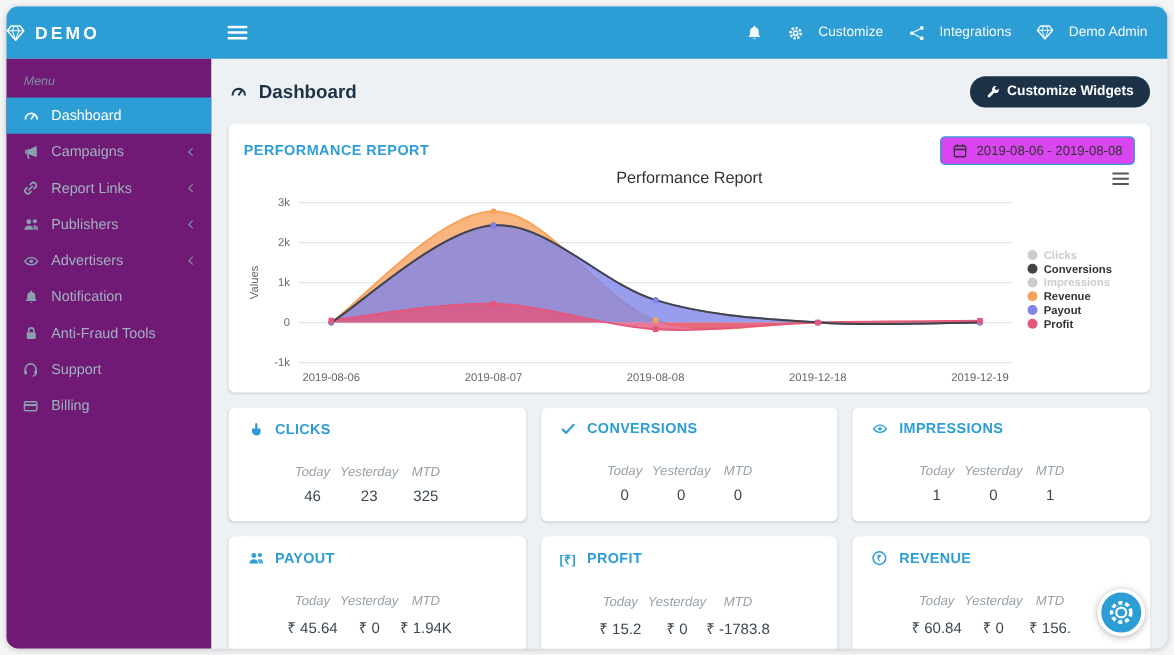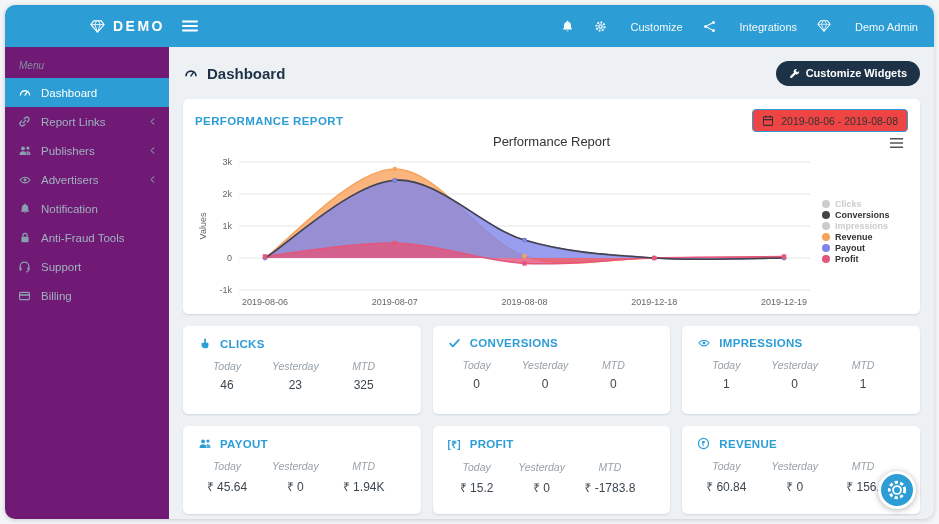--- a/index.html
+++ b/index.html
@@ -3,25 +3,25 @@
 <meta charset="utf-8">
 <style>
   *{margin:0;padding:0;box-sizing:border-box}
   html,body{width:939px;height:524px;overflow:hidden}
   body{background:#f4f5f6;font-family:"Liberation Sans",sans-serif}
   .frame{width:939px;height:524px;padding:5px}
   .app{position:relative;width:100%;height:100%;border-radius:10px;overflow:hidden;
        display:flex;flex-direction:column;background:#edf1f4;box-shadow:0 1px 5px rgba(0,0,0,.18)}
   
   .topbar{height:42px;background:#2d9dd5;display:flex;align-items:center;color:#fff;flex:0 0 auto}
-  .brand{width:160px;flex:0 0 auto;display:flex;align-items:center;justify-content:flex-end;gap:8px;
+  .brand{width:160px;flex:0 0 auto;display:flex;align-items:center;justify-content:flex-start;gap:8px;
          font-weight:bold;font-size:14px;letter-spacing:2.5px;cursor:pointer}
   .burger{margin-left:16px;display:flex;cursor:pointer}
   .top-right{margin-left:auto;display:flex;align-items:center;gap:20px;padding-right:16px;font-size:11px}
-  .top-item{display:flex;align-items:flex-end;gap:24px;cursor:pointer;opacity:.95}
+  .top-item{display:flex;align-items:center;gap:12px;cursor:pointer;opacity:.95}
   
   .appbody{flex:1;display:flex;min-height:0}
   .sidebar{width:164px;flex:0 0 auto;background:#701a75;color:#9fb2bf;padding-top:4px}
   .menu-label{font-style:italic;font-size:10px;color:#7d919f;padding:9px 14px 7px}
   .side-item{display:flex;align-items:center;gap:9px;height:29px;padding:0 12px;font-size:11.5px;cursor:pointer}
   .side-item .si{width:15px;display:flex;justify-content:center;color:#8aa0ae}
   .side-item .chev{margin-left:auto;color:#7d919f;display:flex}
   .side-item.active{background:#2d9dd5;color:#fff}
   .side-item.active .si{color:#fff}
   
@@ -31,36 +31,36 @@
   .head-actions{margin-left:auto;display:flex;gap:8px}
   .btn{border-radius:14px;height:25px;padding:0 13px;display:inline-flex;align-items:center;gap:6px;
        font-size:11px;font-weight:bold;color:#fff;border:none;cursor:pointer;font-family:inherit}
   .btn-blue{background:#2d9dd5}
   .btn-dark{background:#1d3247}
   .card{background:#fff;border-radius:5px;box-shadow:0 1px 2px rgba(25,50,70,.14)}
   .perf{margin-top:12px;padding:10px 12px 4px}
   .perf-head{display:flex;align-items:center}
   .perf-title{color:#2d9dd5;font-weight:bold;font-size:11.5px;letter-spacing:.4px}
   .daterange{margin-left:auto;border:1px solid #2d9dd5;border-radius:4px;padding:4px 9px;font-size:10.5px;
-             color:#333;display:flex;gap:7px;align-items:center;background:#ef4444;cursor:pointer}
+             color:#333;display:flex;gap:7px;align-items:center;background:#d946ef;cursor:pointer}
   .chart-block{position:relative;margin-top:2px}
   .chart-title{text-align:center;font-size:13px;color:#333;height:18px}
   .context-btn{position:absolute;right:2px;top:1px;color:#555;cursor:pointer;display:flex;padding:2px}
   .chart-flex{display:flex;align-items:center}
   #chart-plot{flex:1;height:158px;min-width:0}
   .legend{width:88px;flex:0 0 auto;font-size:9px;font-weight:bold;padding-left:2px}
   .legend-item{display:flex;align-items:center;gap:5px;margin:1px 0;cursor:pointer}
   .legend-dot{width:8px;height:8px;border-radius:50%;flex:0 0 auto}
   
   .stats-row{display:flex;gap:12px;margin-top:12px}
   .stat-card{flex:1;min-width:0;padding:11px 14px 13px;min-height:88px}
   .stat-head{display:flex;gap:8px;align-items:center;color:#2d9dd5;font-weight:bold;font-size:11.5px;letter-spacing:.3px}
   .stat-head .s-icon{display:flex;width:15px;justify-content:center}
   .icon-text{font-size:10px;font-weight:bold}
-  .stat-cols{display:flex;justify-content:space-between;margin-top:10px;width:90%;padding-left:8px}
+  .stat-cols{display:flex;justify-content:center;margin-top:22px;width:90%;padding-left:8px}
   .s-col{text-align:center;min-width:44px}
   .s-label{font-style:italic;color:#97a1a9;font-size:10.5px}
   .s-value{margin-top:6px;color:#3c4650;font-size:12px}
   
   .fab{position:absolute;right:18px;bottom:10px;width:38px;height:38px;border-radius:50%;background:#2d9dd5;
        border:3px solid #fff;box-shadow:0 1px 6px rgba(0,0,0,.3);display:flex;align-items:center;justify-content:center;
        color:#fff;cursor:pointer;z-index:5}
   svg{display:block}
 </style>
 </head>
@@ -133,20 +133,35 @@
       <div class="menu-label">Menu</div>
 
       <div class="side-item active">
         <span class="si">
               <svg width="14" height="13" viewBox="0 0 16 16">
                 <path d="M2.3 11.8C2.3 3.8 13.7 3.8 13.7 11.8" fill="none" stroke="currentColor" stroke-width="1.7"></path>
                 <path d="M8 11.3 11 7" stroke="currentColor" stroke-width="1.6" stroke-linecap="round"></path>
               </svg>
             </span>
         <span class="sl">Dashboard</span>
+      </div>
+      <div class="side-item">
+        <span class="si">
+              <svg width="13" height="13" viewBox="0 0 16 16">
+                <path d="M14 2.2v11L7 10.5H4.6v-5H7L14 2.2z" fill="currentColor"></path>
+                <path d="M3.4 5.8v4.4" stroke="currentColor" stroke-width="1.6"></path>
+                <path d="M5.2 10.8l.9 3.4" stroke="currentColor" stroke-width="1.6" stroke-linecap="round"></path>
+              </svg>
+            </span>
+        <span class="sl">Campaigns</span>
+        <span class="chev">
+              <svg width="9" height="9" viewBox="0 0 16 16">
+                <path d="M10.5 3 5.5 8l5 5" fill="none" stroke="currentColor" stroke-width="1.8" stroke-linecap="round"></path>
+              </svg>
+            </span>
       </div>
       <div class="side-item">
         <span class="si">
               <svg width="13" height="13" viewBox="0 0 16 16" fill="none" stroke="currentColor" stroke-width="1.7" stroke-linecap="round">
                 <path d="M6.3 9.7l3.4-3.4"></path>
                 <path d="M7.6 4.6l1.2-1.2a2.75 2.75 0 0 1 3.9 3.9l-1.2 1.2"></path>
                 <path d="M8.4 11.4l-1.2 1.2a2.75 2.75 0 0 1-3.9-3.9l1.2-1.2"></path>
               </svg>
             </span>
         <span class="sl">Report Links</span>

